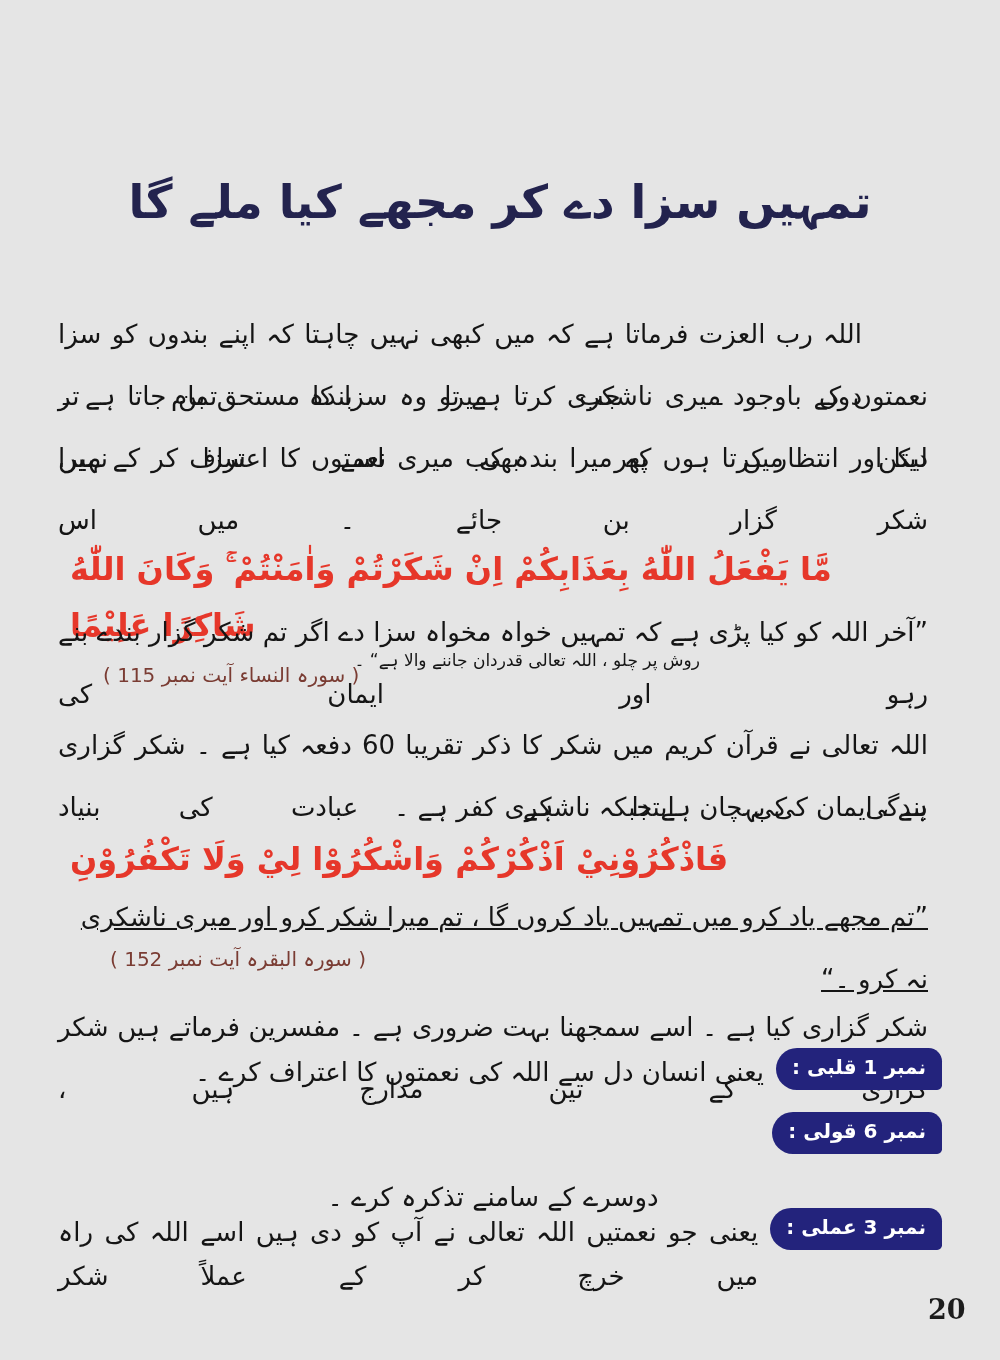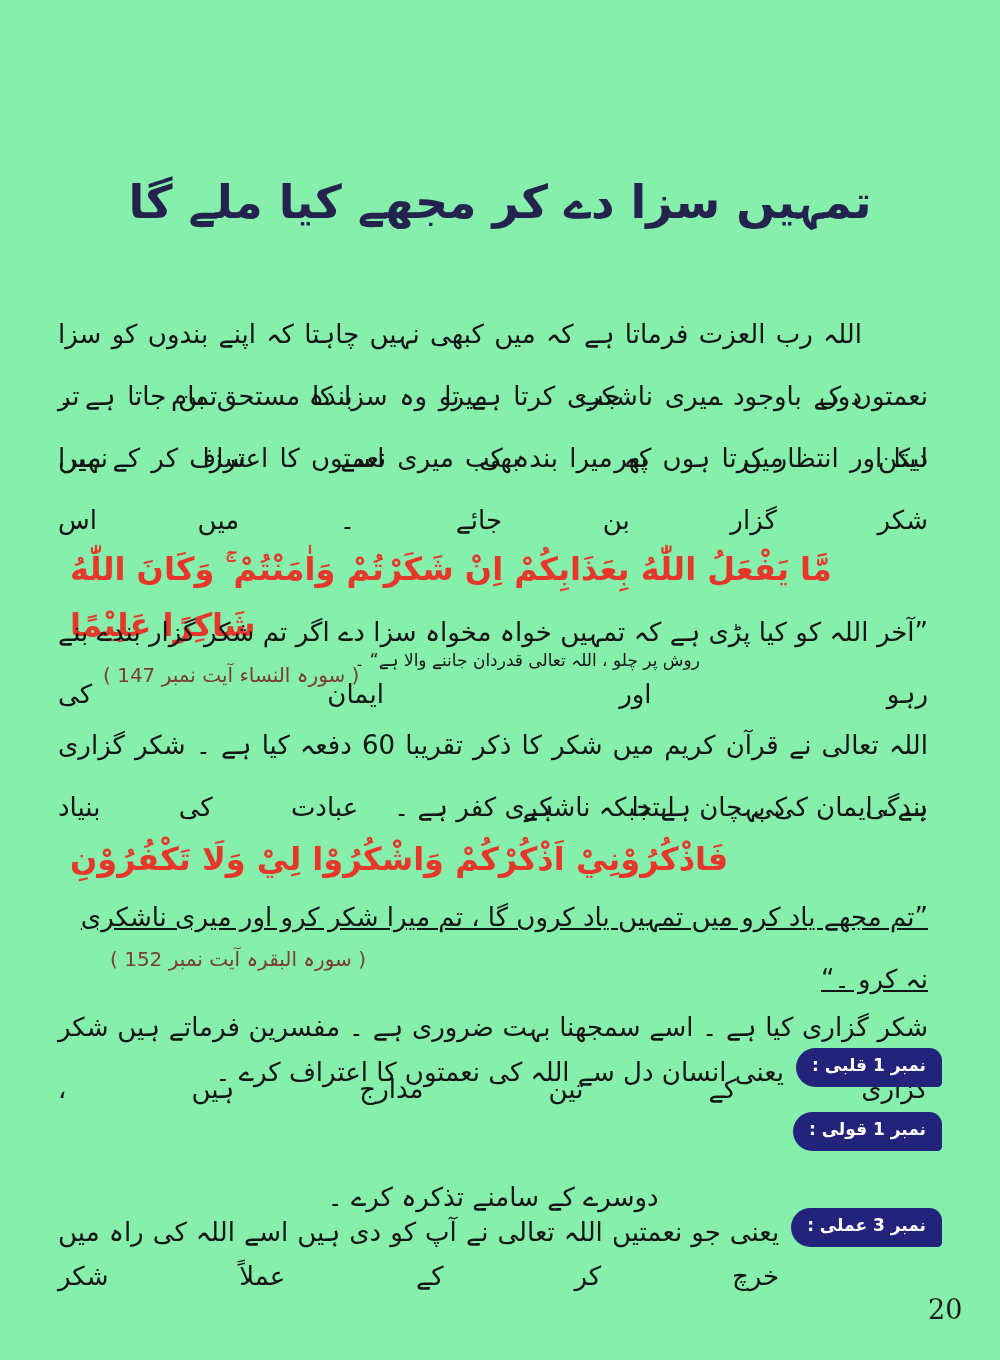--- a/index.html
+++ b/index.html
@@ -1,19 +1,19 @@
 <!DOCTYPE html>
 <html lang="ur" dir="rtl"><head>
 <meta charset="utf-8">
 <style>
   html,body{margin:0;padding:0;background:#ffffff;}
   .page{
     position:relative;
     width:1000px;height:1360px;
-    background:#86efac;
+    background:#e5e5e5;
     overflow:hidden;
     direction:rtl;
     font-family:"DejaVu Sans",sans-serif;
     color:#151515;
     margin-left:48px;
   }
   .abs{position:absolute;}
 
   .title{
     top:175px;left:0;right:0;
@@ -56,39 +56,40 @@
     left:58px;right:58px;
     display:flex;
     flex-direction:row; 
     align-items:flex-start;
     gap:12px;
   }
   .badge{
     flex:0 0 auto;
     background:#23237c;
     color:#ffffff;
-    font-size:17px;font-weight:700;
+    font-size:20px;font-weight:700;
     line-height:1;
     padding:9px 16px 13px 16px;
     border-radius:22px 14px 5px 22px;
     white-space:nowrap;
   }
   .item-text{
     flex:1 1 auto;
     font-size:26px;
     line-height:44px;
     padding-top:2px;
   }
   .page-number{
     top:1294px;
     left:928px;
     font-family:"DejaVu Serif",serif;
     font-size:27px;
     color:#1c1c1c;
     direction:ltr;
+    font-weight:bold;
   }
 </style>
 </head>
 <body>
 
 <div class="page">
 
   <div class="abs title">تمہیں سزا دے کر مجھے کیا ملے گا</div>
 
   <div class="abs block body-text" style="top:303px;">
@@ -96,21 +97,21 @@
     <div class="line jline">نعمتوں کے باوجود میری ناشکری کرتا ہے تو وہ سزا کا مستحق بن جاتا ہے ۔ لیکن میں پھر بھی اسے سزا نہیں</div>
     <div class="line jline">دیتا اور انتظار کرتا ہوں کہ میرا بندہ کب میری نعمتوں کا اعتراف کر کے میرا شکر گزار بن جائے ۔ میں اس</div>
   </div>
 
   <div class="abs verse" style="top:541px;">مَّا يَفْعَلُ اللّٰهُ بِعَذَابِكُمْ اِنْ شَكَرْتُمْ وَاٰمَنْتُمْ ۚ وَكَانَ اللّٰهُ شَاكِرًا عَلِيْمًا</div>
 
   <div class="abs block body-text" style="top:601px;">
     <div class="line jline">”آخر اللہ کو کیا پڑی ہے کہ تمہیں خواہ مخواہ سزا دے اگر تم شکر گزار بندے بنے رہو اور ایمان کی</div>
   </div>
   <div class="abs trans-line2" style="top:650px;right:300px;">روش پر چلو ، اللہ تعالی قدردان جاننے والا ہے“ ۔</div>
-  <div class="abs ref" style="top:663px;left:103px;">( سورہ النساء آیت نمبر 147 )</div>
+  <div class="abs ref" style="top:663px;left:103px;">( سورہ النساء آیت نمبر 115 )</div>
 
   <div class="abs block body-text" style="top:714px;">
     <div class="line jline">اللہ تعالی نے قرآن کریم میں شکر کا ذکر تقریبا 60 دفعہ کیا ہے ۔ شکر گزاری بندگی کی ابتدا ہے . عبادت کی بنیاد</div>
     <div class="line rline">ہے ، ایمان کی پہچان ہے جبکہ ناشکری کفر ہے ۔</div>
   </div>
 
   <div class="abs verse" style="top:831px;">فَاذْكُرُوْنِيْ اَذْكُرْكُمْ وَاشْكُرُوْا لِيْ وَلَا تَكْفُرُوْنِ</div>
 
   <div class="abs block body-text" style="top:886px;text-decoration:underline;">
     <div class="line rline">”تم مجھے یاد کرو میں تمہیں یاد کروں گا ، تم میرا شکر کرو اور میری ناشکری نہ کرو ۔“</div>
@@ -120,21 +121,21 @@
   <div class="abs block body-text" style="top:996px;">
     <div class="line jline">شکر گزاری کیا ہے ۔ اسے سمجھنا بہت ضروری ہے ۔ مفسرین فرماتے ہیں شکر گزاری کے تین مدارج ہیں ،</div>
   </div>
 
   <div class="abs item-row" style="top:1048px;">
     <span class="badge">نمبر 1 قلبی :</span>
     <div class="item-text rline">یعنی انسان دل سے اللہ کی نعمتوں کا اعتراف کرے ۔</div>
   </div>
 
   <div class="abs item-row" style="top:1112px;">
-    <span class="badge">نمبر 1 قولی :</span>
+    <span class="badge">نمبر 6 قولی :</span>
   </div>
   <div class="abs block body-text cline" style="top:1166px;">
     <div class="line cline">دوسرے کے سامنے تذکرہ کرے ۔</div>
   </div>
 
   <div class="abs item-row" style="top:1208px;">
     <span class="badge">نمبر 3 عملی :</span>
     <div class="item-text jline">یعنی جو نعمتیں اللہ تعالی نے آپ کو دی ہیں اسے اللہ کی راہ میں خرچ کر کے عملاً شکر</div>
   </div>
 

